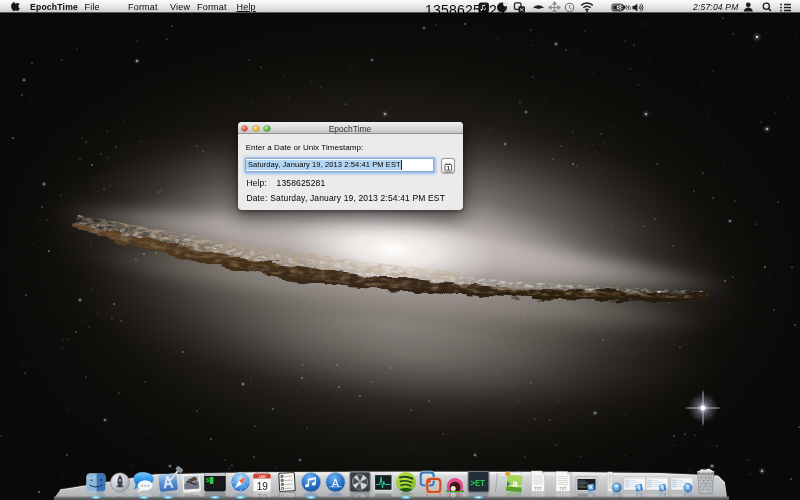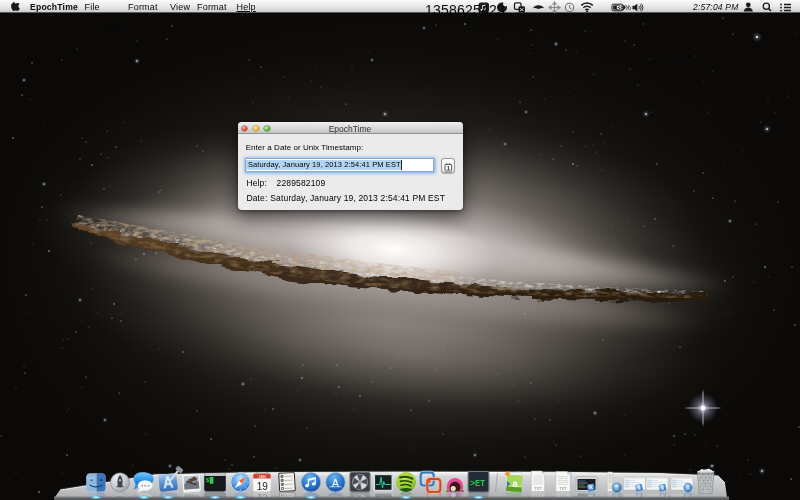--- a/index.html
+++ b/index.html
@@ -854,21 +854,21 @@
       </div>
     <div id="calbtn">
       <svg width="12.5" height="12.5" viewBox="0 0 12.5 12.5">
         <rect x="3" y="3.4" width="6.6" height="6.6" rx="0.6" fill="#fdfdfd" stroke="#4a4a4a" stroke-width="0.9"></rect>
         <rect x="4.4" y="2.2" width="0.9" height="1.6" fill="#4a4a4a"></rect>
         <rect x="7.2" y="2.2" width="0.9" height="1.6" fill="#4a4a4a"></rect>
         <text x="6.3" y="8.9" font-size="6" font-weight="bold" fill="#333" text-anchor="middle" font-family="Liberation Sans">1</text>
       </svg>
     </div>
     <div class="wtext" style="left:8.9px;top:56.5px;">Help:</div>
-    <div class="wtext" style="left:39px;top:56.5px;">2289582109</div>
+    <div class="wtext" style="left:39px;top:56.5px;">1358625281</div>
     <div class="wtext" style="left:8.9px;top:71px;">Date:</div>
     <div class="wtext" style="left:32.8px;top:71px;">Saturday, January 19, 2013 2:54:41 PM EST</div>
     <div id="titlebar">
       <div class="tl" id="tl-r"></div>
         <div class="tl" id="tl-y"></div>
         <div class="tl" id="tl-g"></div>
       <div id="title">EpochTime</div>
     </div>
   </div>
 

